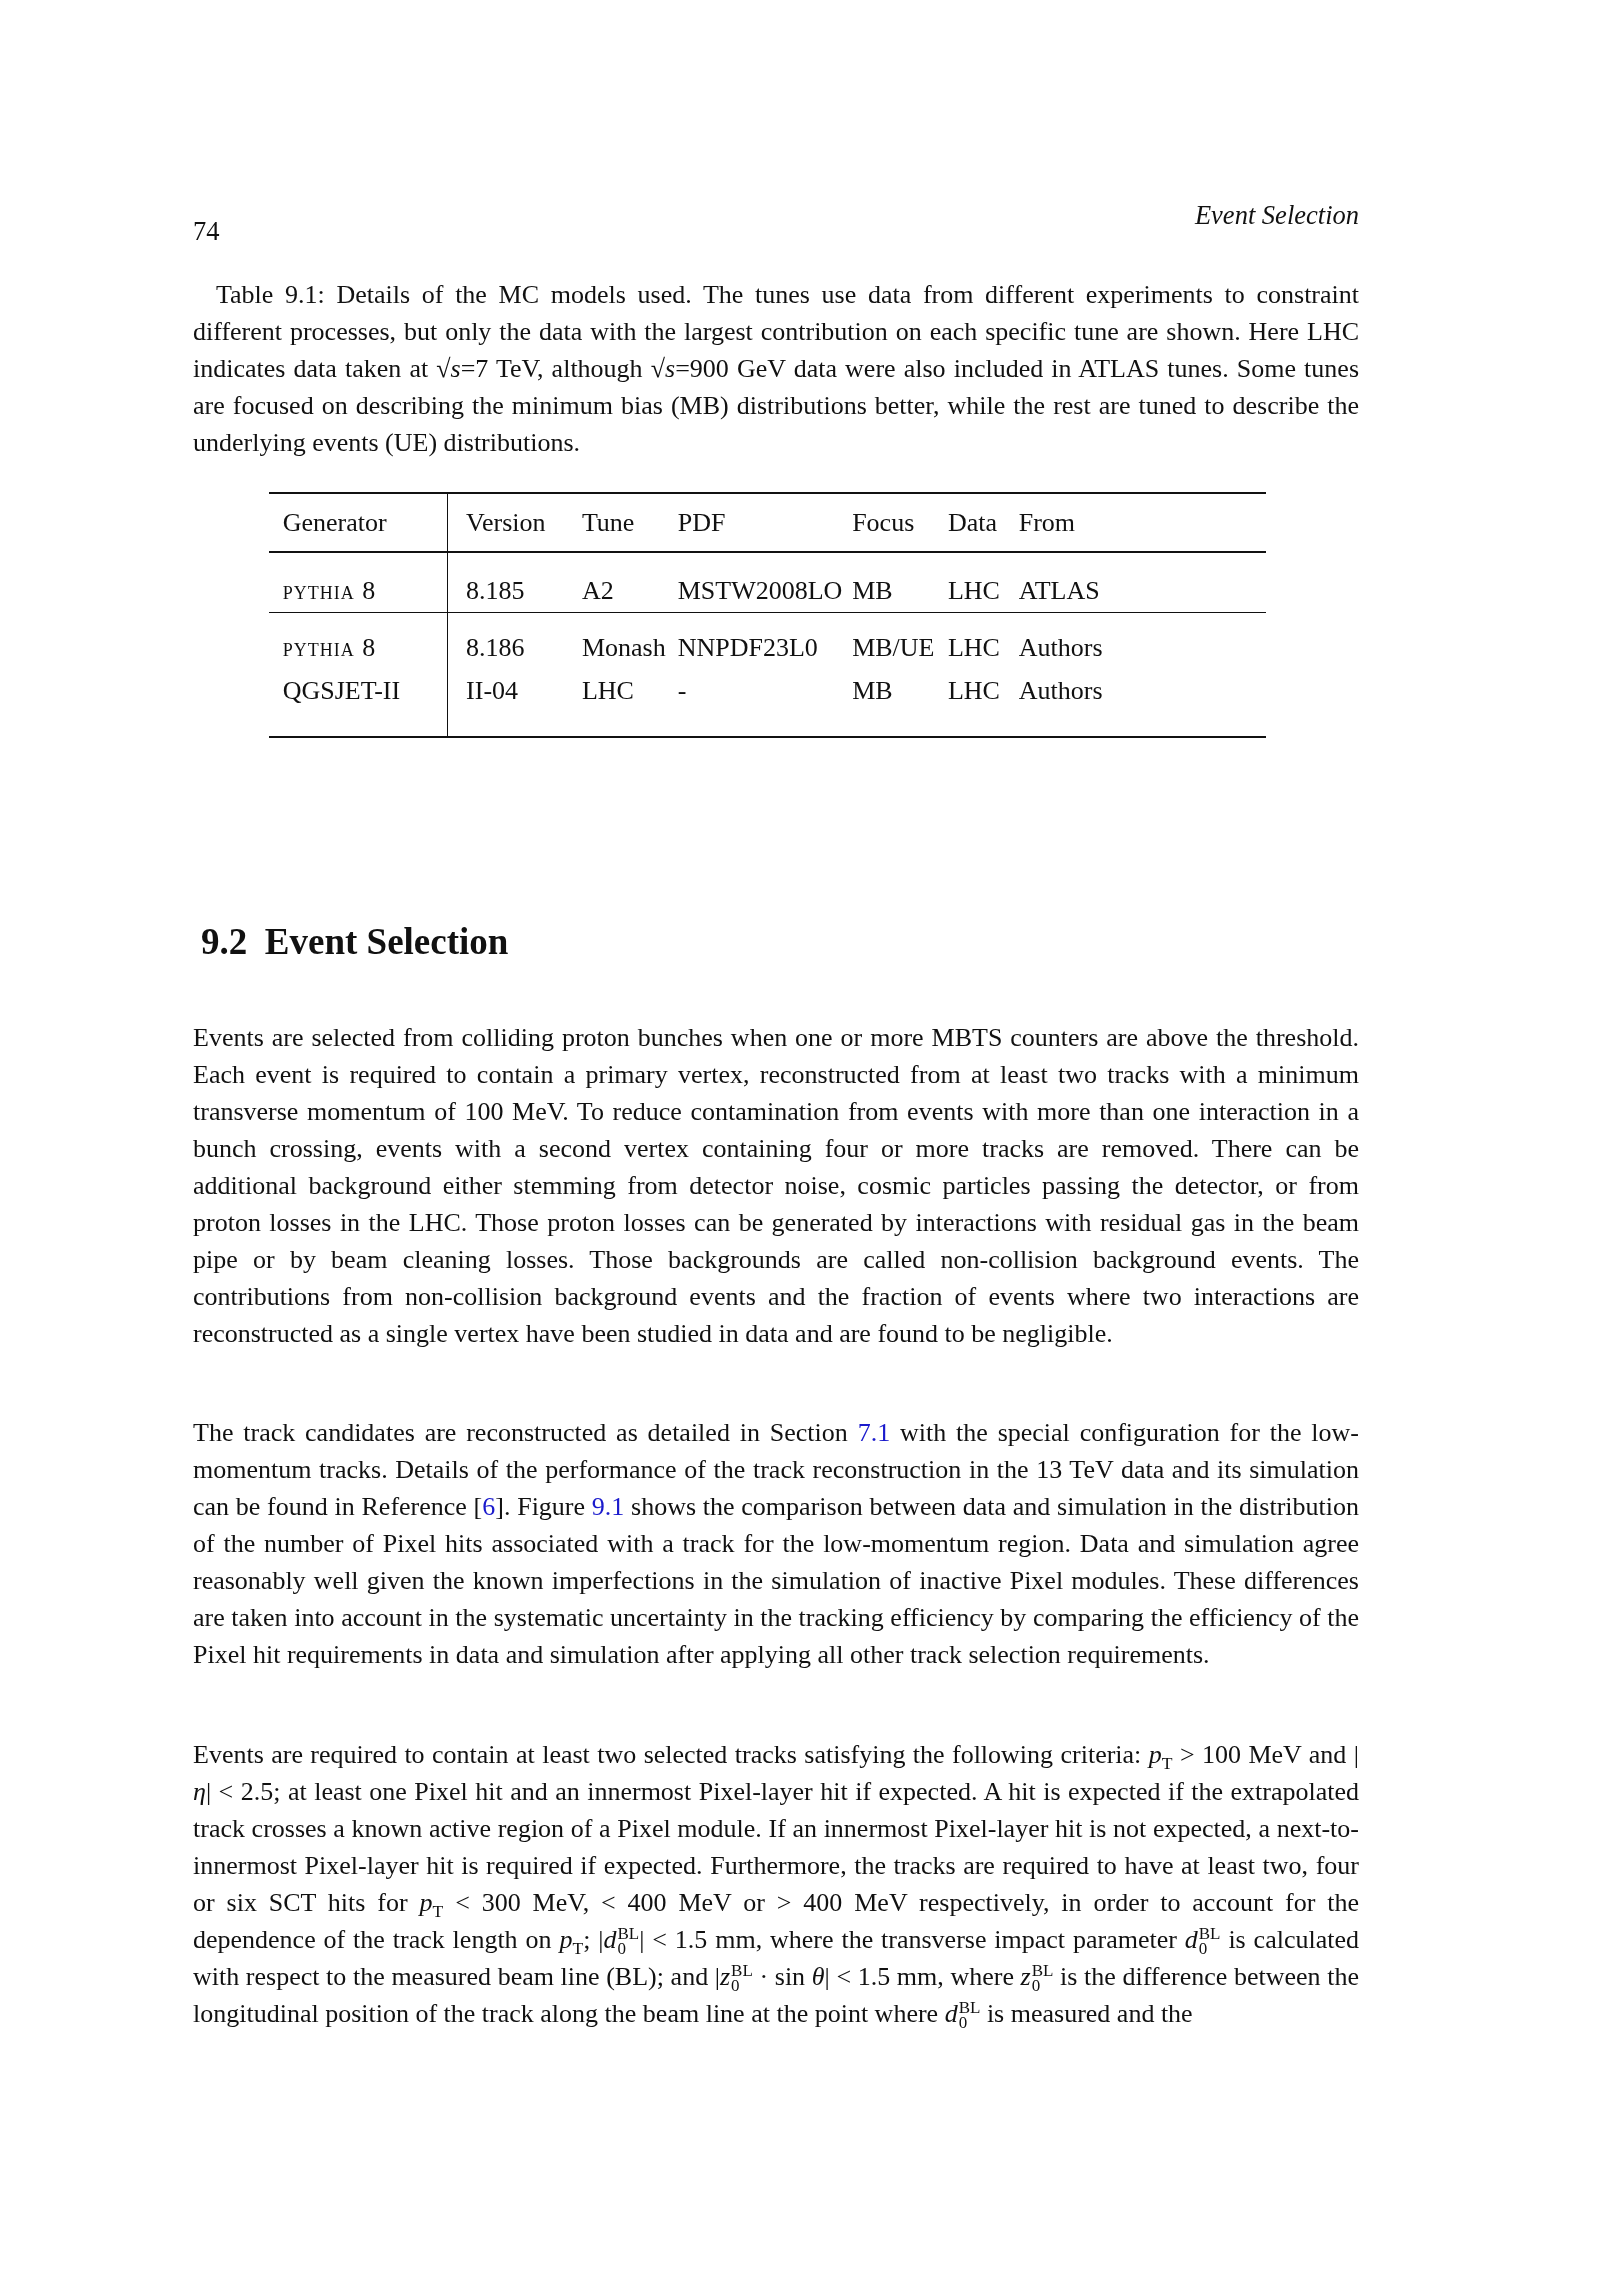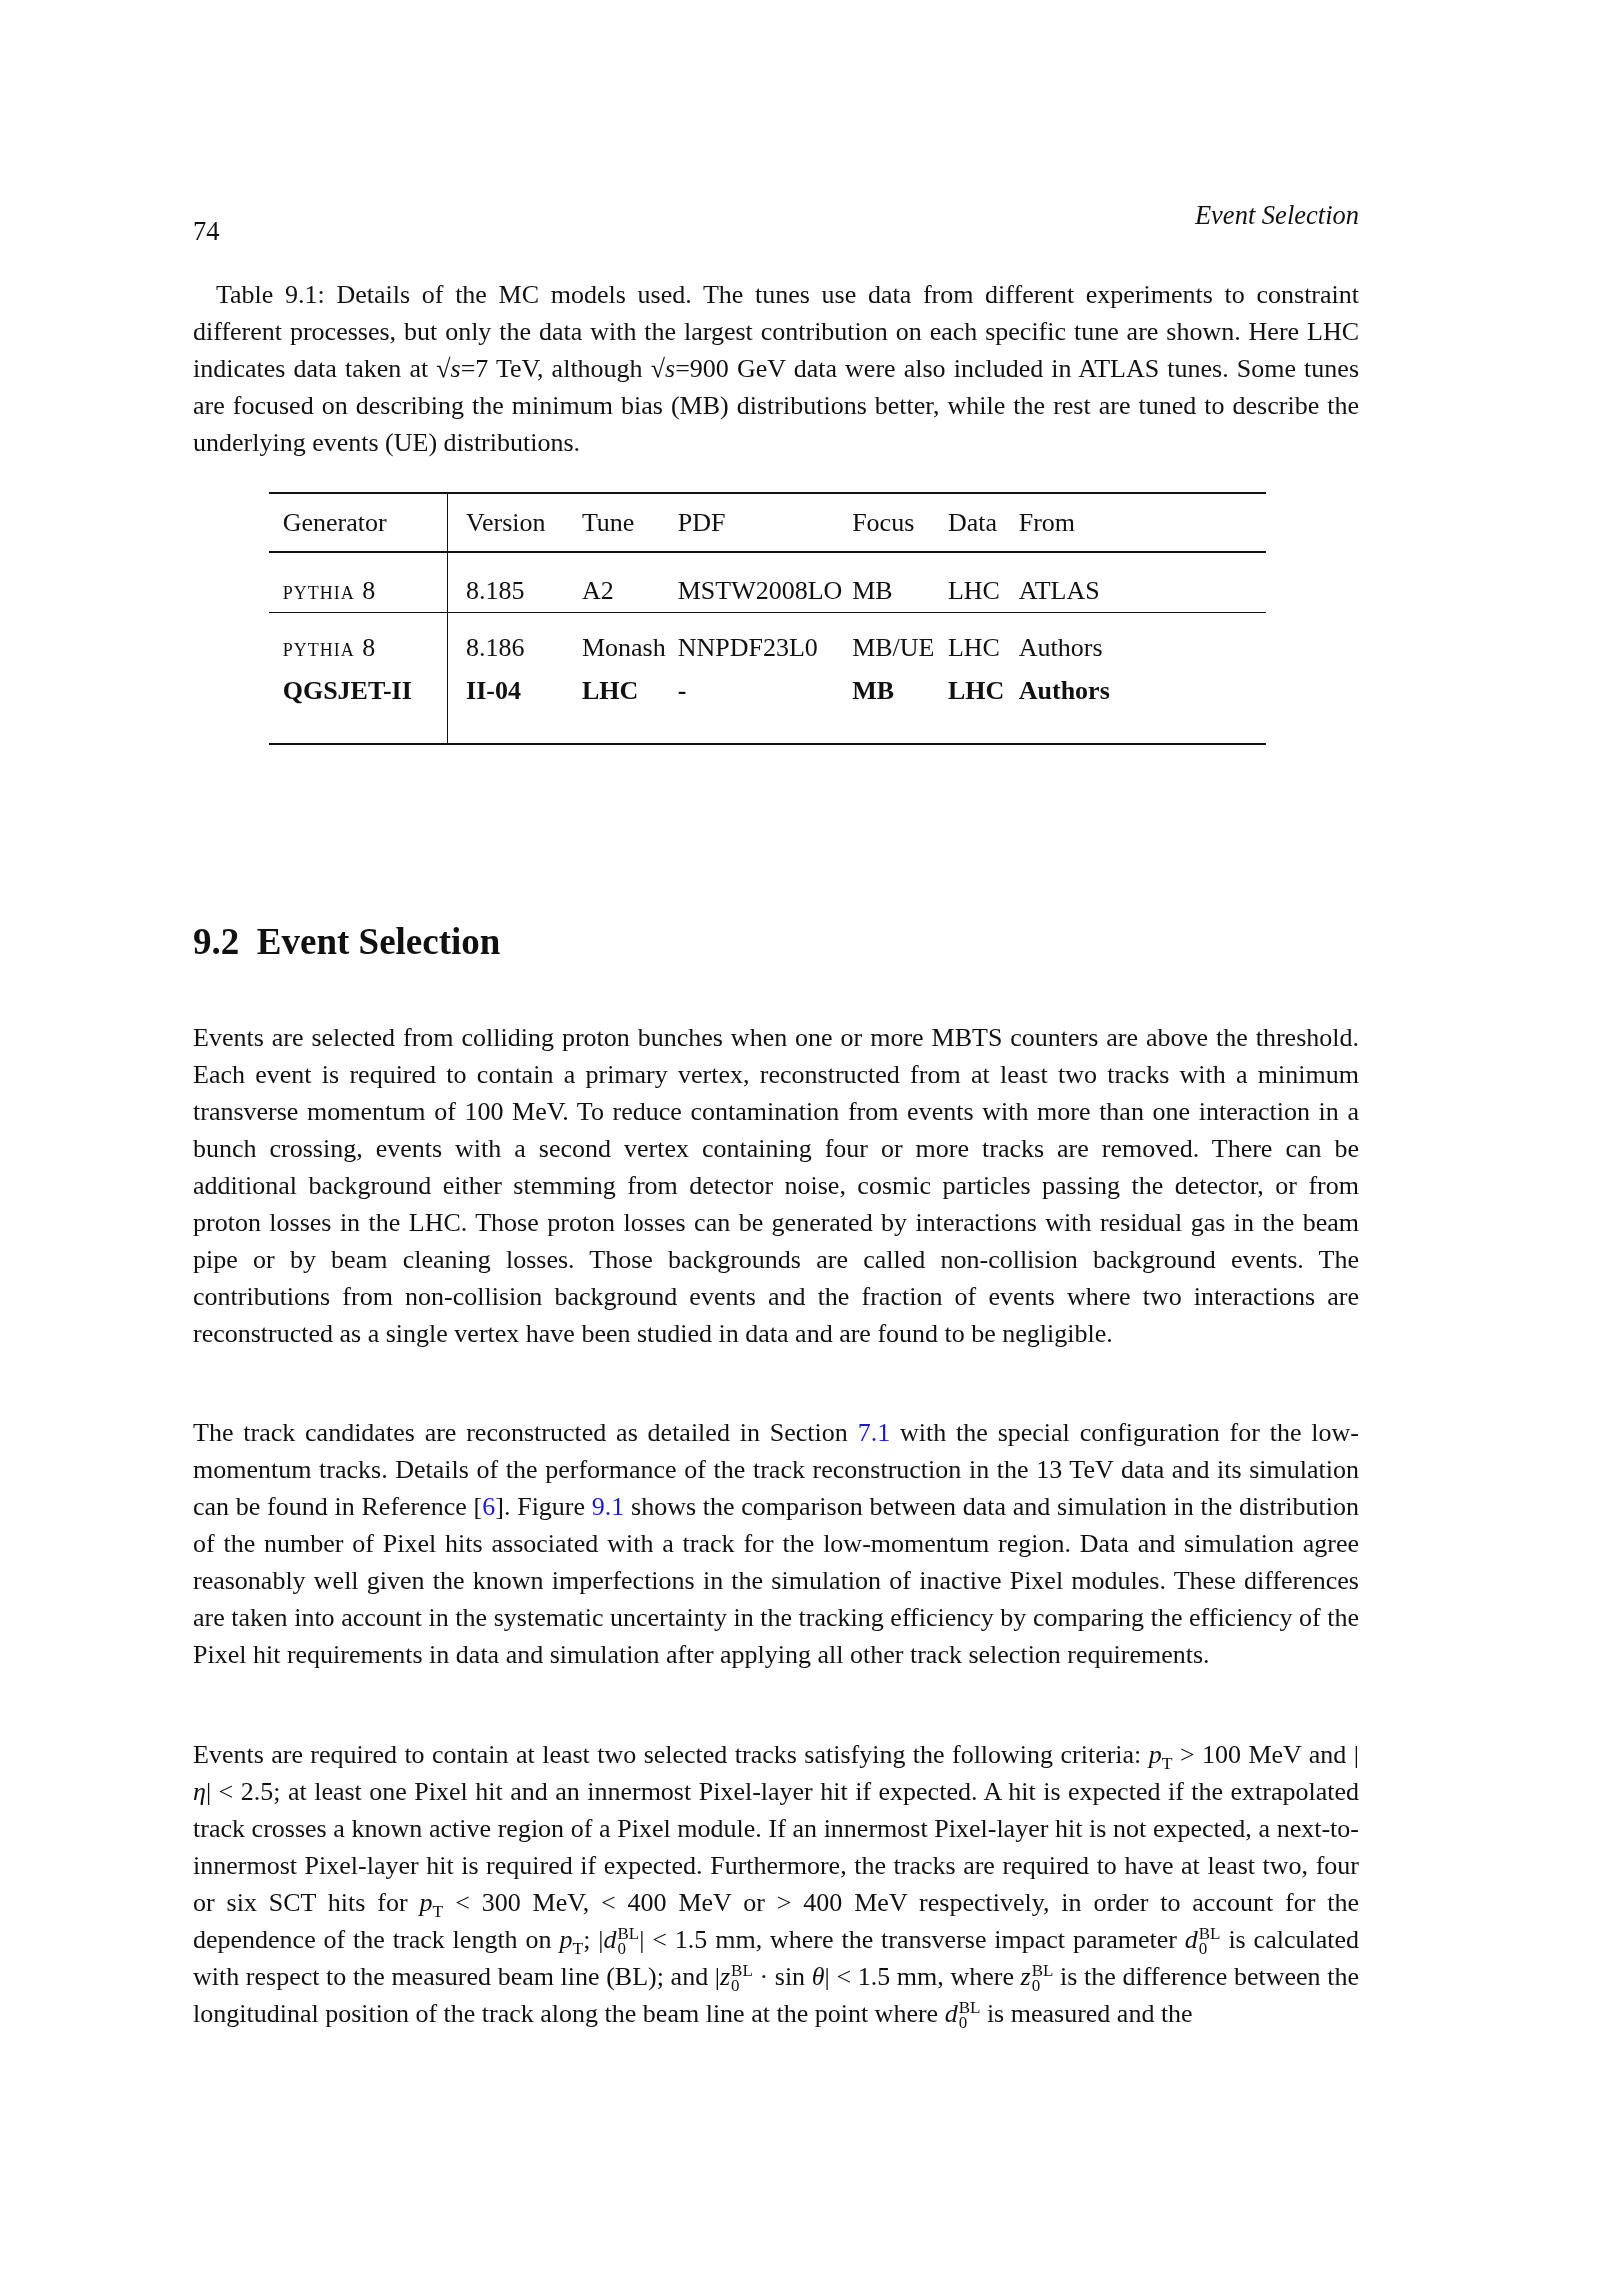--- a/index.html
+++ b/index.html
@@ -31,26 +31,26 @@
   table.mc th, table.mc td {
     text-align: left; font-weight: normal; padding: 0 9.8px 0 0; white-space: nowrap;
   }
   table.mc thead th { height: 57px; border-bottom: 2px solid #111; }
   table.mc th.c0, table.mc td.c0 { padding-left: 13.7px; width: 155px; border-right: 1.5px solid #111; }
   table.mc th.c1, table.mc td.c1 { padding-left: 17.6px; width: 106px; }
   table.mc tbody.g1 tr.first td { padding-top: 15.7px; }
   table.mc tbody.g1 tr.last td { padding-bottom: 13.7px; }
   table.mc tbody.g1 { border-bottom: 1.5px solid #111; }
   table.mc tbody.g2 tr.first td { padding-top: 13.7px; }
-  table.mc tbody.g2 tr.last td { padding-bottom: 31px; font-weight: bold; }
+  table.mc tbody.g2 tr.last td { padding-bottom: 24px; }
   table.mc tbody tr td { height: 43px; }
   .sc { font-variant: small-caps; letter-spacing: 1px; text-transform: lowercase; font-size: 26px; }
 
   .heading {
-    position: absolute; top: 888px; left: 0;
+    position: absolute; top: 888px; left: 8px;
     font-size: 37px; font-weight: bold; line-height: 45px;
   }
   .heading .num { margin-right: 17.6px; }
 
   .para {
     position: absolute; left: 0; width: 1166px;
     font-size: 26px; line-height: 37px; text-align: justify;
   }
   .p1 { top: 993px; }
   .p2 { top: 1388px; }

